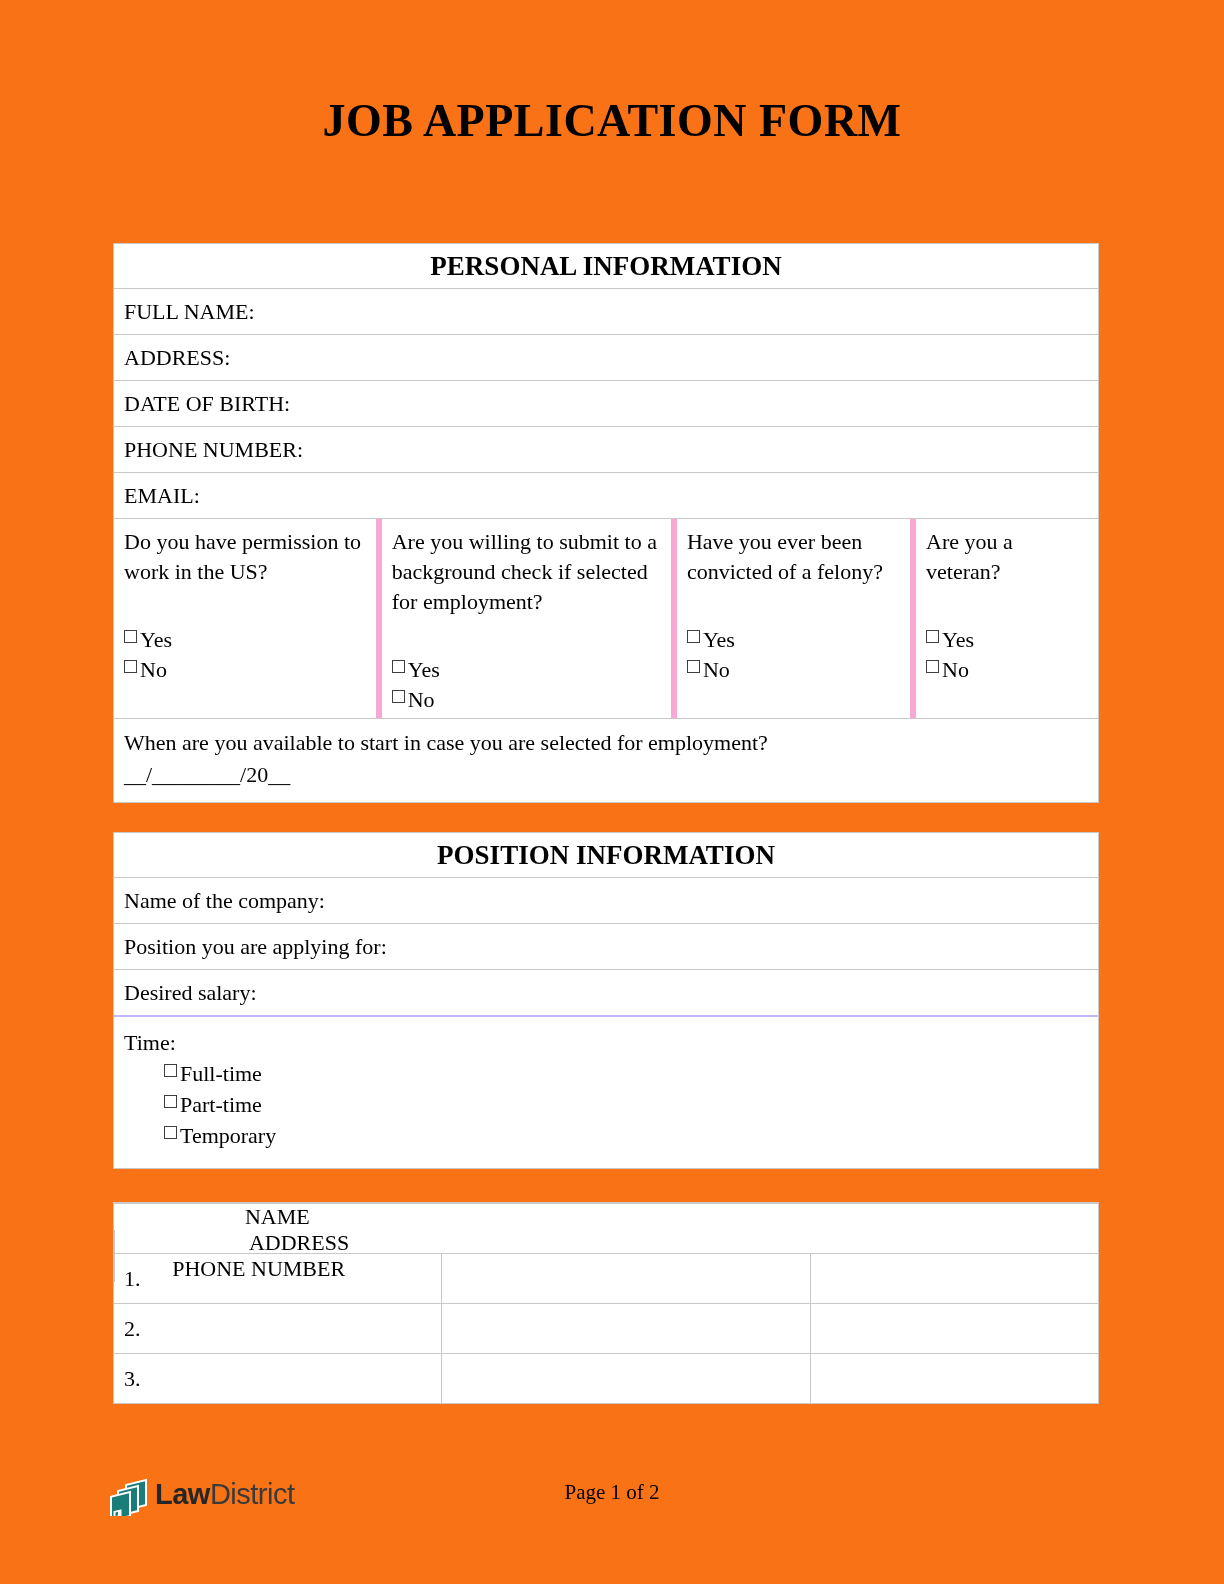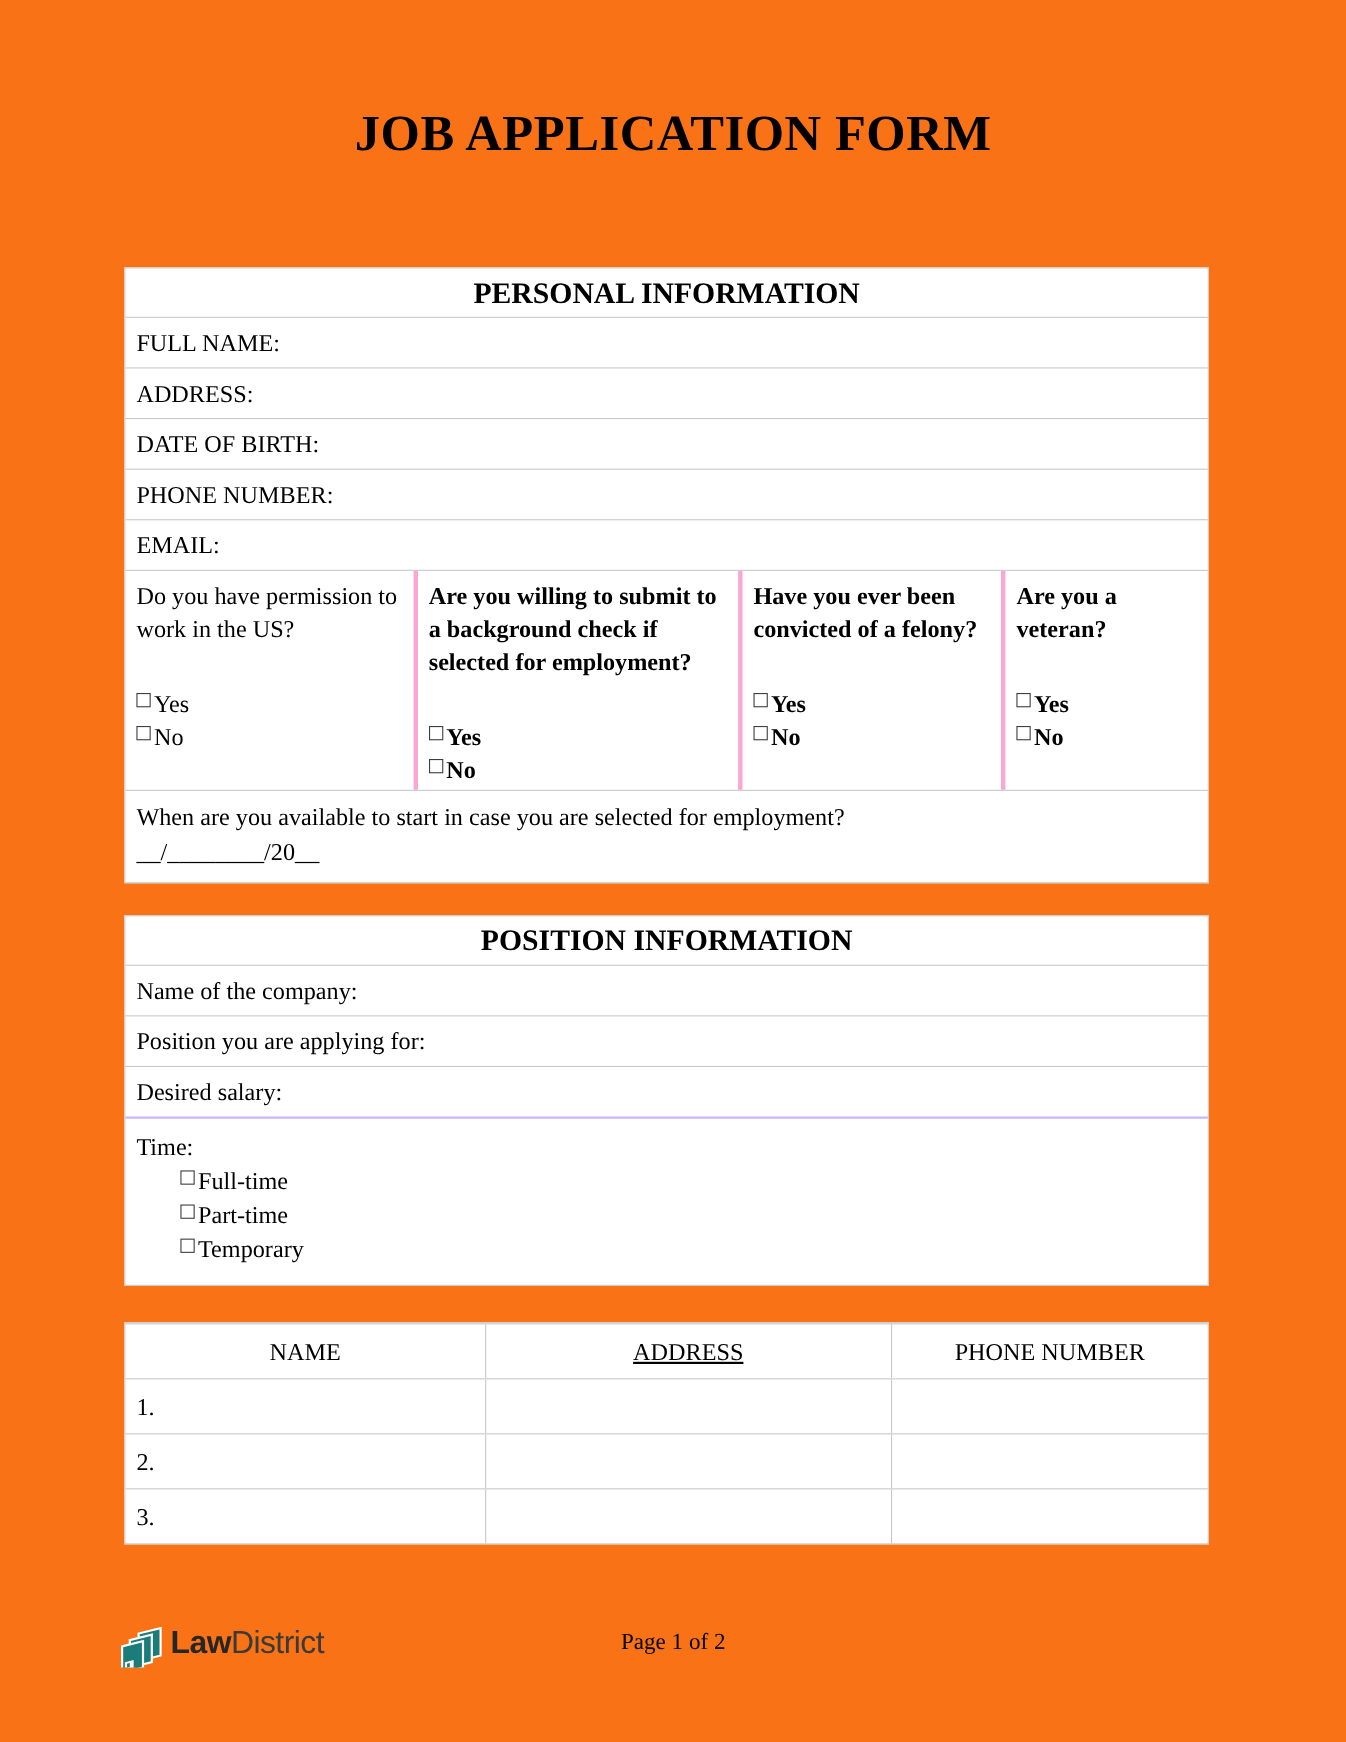--- a/index.html
+++ b/index.html
@@ -42,21 +42,21 @@
   }
   .frow .finput { flex:1; align-self:stretch; }
   .qrow {
     border-top:1px solid #c9c9c9;
     display:flex; height:200px;
   }
   .qcell {
     padding:8px 10px 0 10px;
     font-size:22px; line-height:30px;
   }
-  .qcell + .qcell { border-left:4px solid #f9a8d4;font-weight:bold; }
+  .qcell + .qcell { border-left:6px solid #f9a8d4; }
   .qc1 { width:26.6%; }
   .qc2 { width:30.0%; }
   .qc3 { width:24.3%; }
   .qc4 { width:19.1%; }
   .opts { margin-top:38px; }
   .cb {
     display:inline-block;
     width:13px; height:13px;
     border:1.5px solid #3e3e3e;
     background:#ffffff;
@@ -70,28 +70,28 @@
     font-size:22px; line-height:32px;
   }
   .timerow {
     border-top:2px solid #c4b5fd;
     height:153px;
     padding:10px 10px 0 10px;
     font-size:22px; line-height:31px;
   }
   .time-opt { padding-left:40px; }
   .refcols, .refrow { display:flex; border-top:1px solid #c9c9c9; }
-  .refcols { height:50px; }
+  .refcols { height:50px;flex-direction:column; }
   .refrow  { height:50px; }
   .refc {
     display:flex; align-items:center; justify-content:center;
     font-size:22px;
   }
   .rc1 { width:33.2%; }
-  .rc2 { width:37.5%;text-decoration:underline; }
+  .rc2 { width:37.5%; }
   .rc3 { width:29.3%; }
   .refc + .refc, .refcell + .refcell { border-left:1px solid #c9c9c9; }
   .refcell {
     display:flex; align-items:center;
     padding-left:10px;
     font-size:22px;
   }
   .footer-logo {
     position:absolute; left:110px; top:1472px;
     display:flex; align-items:center;

